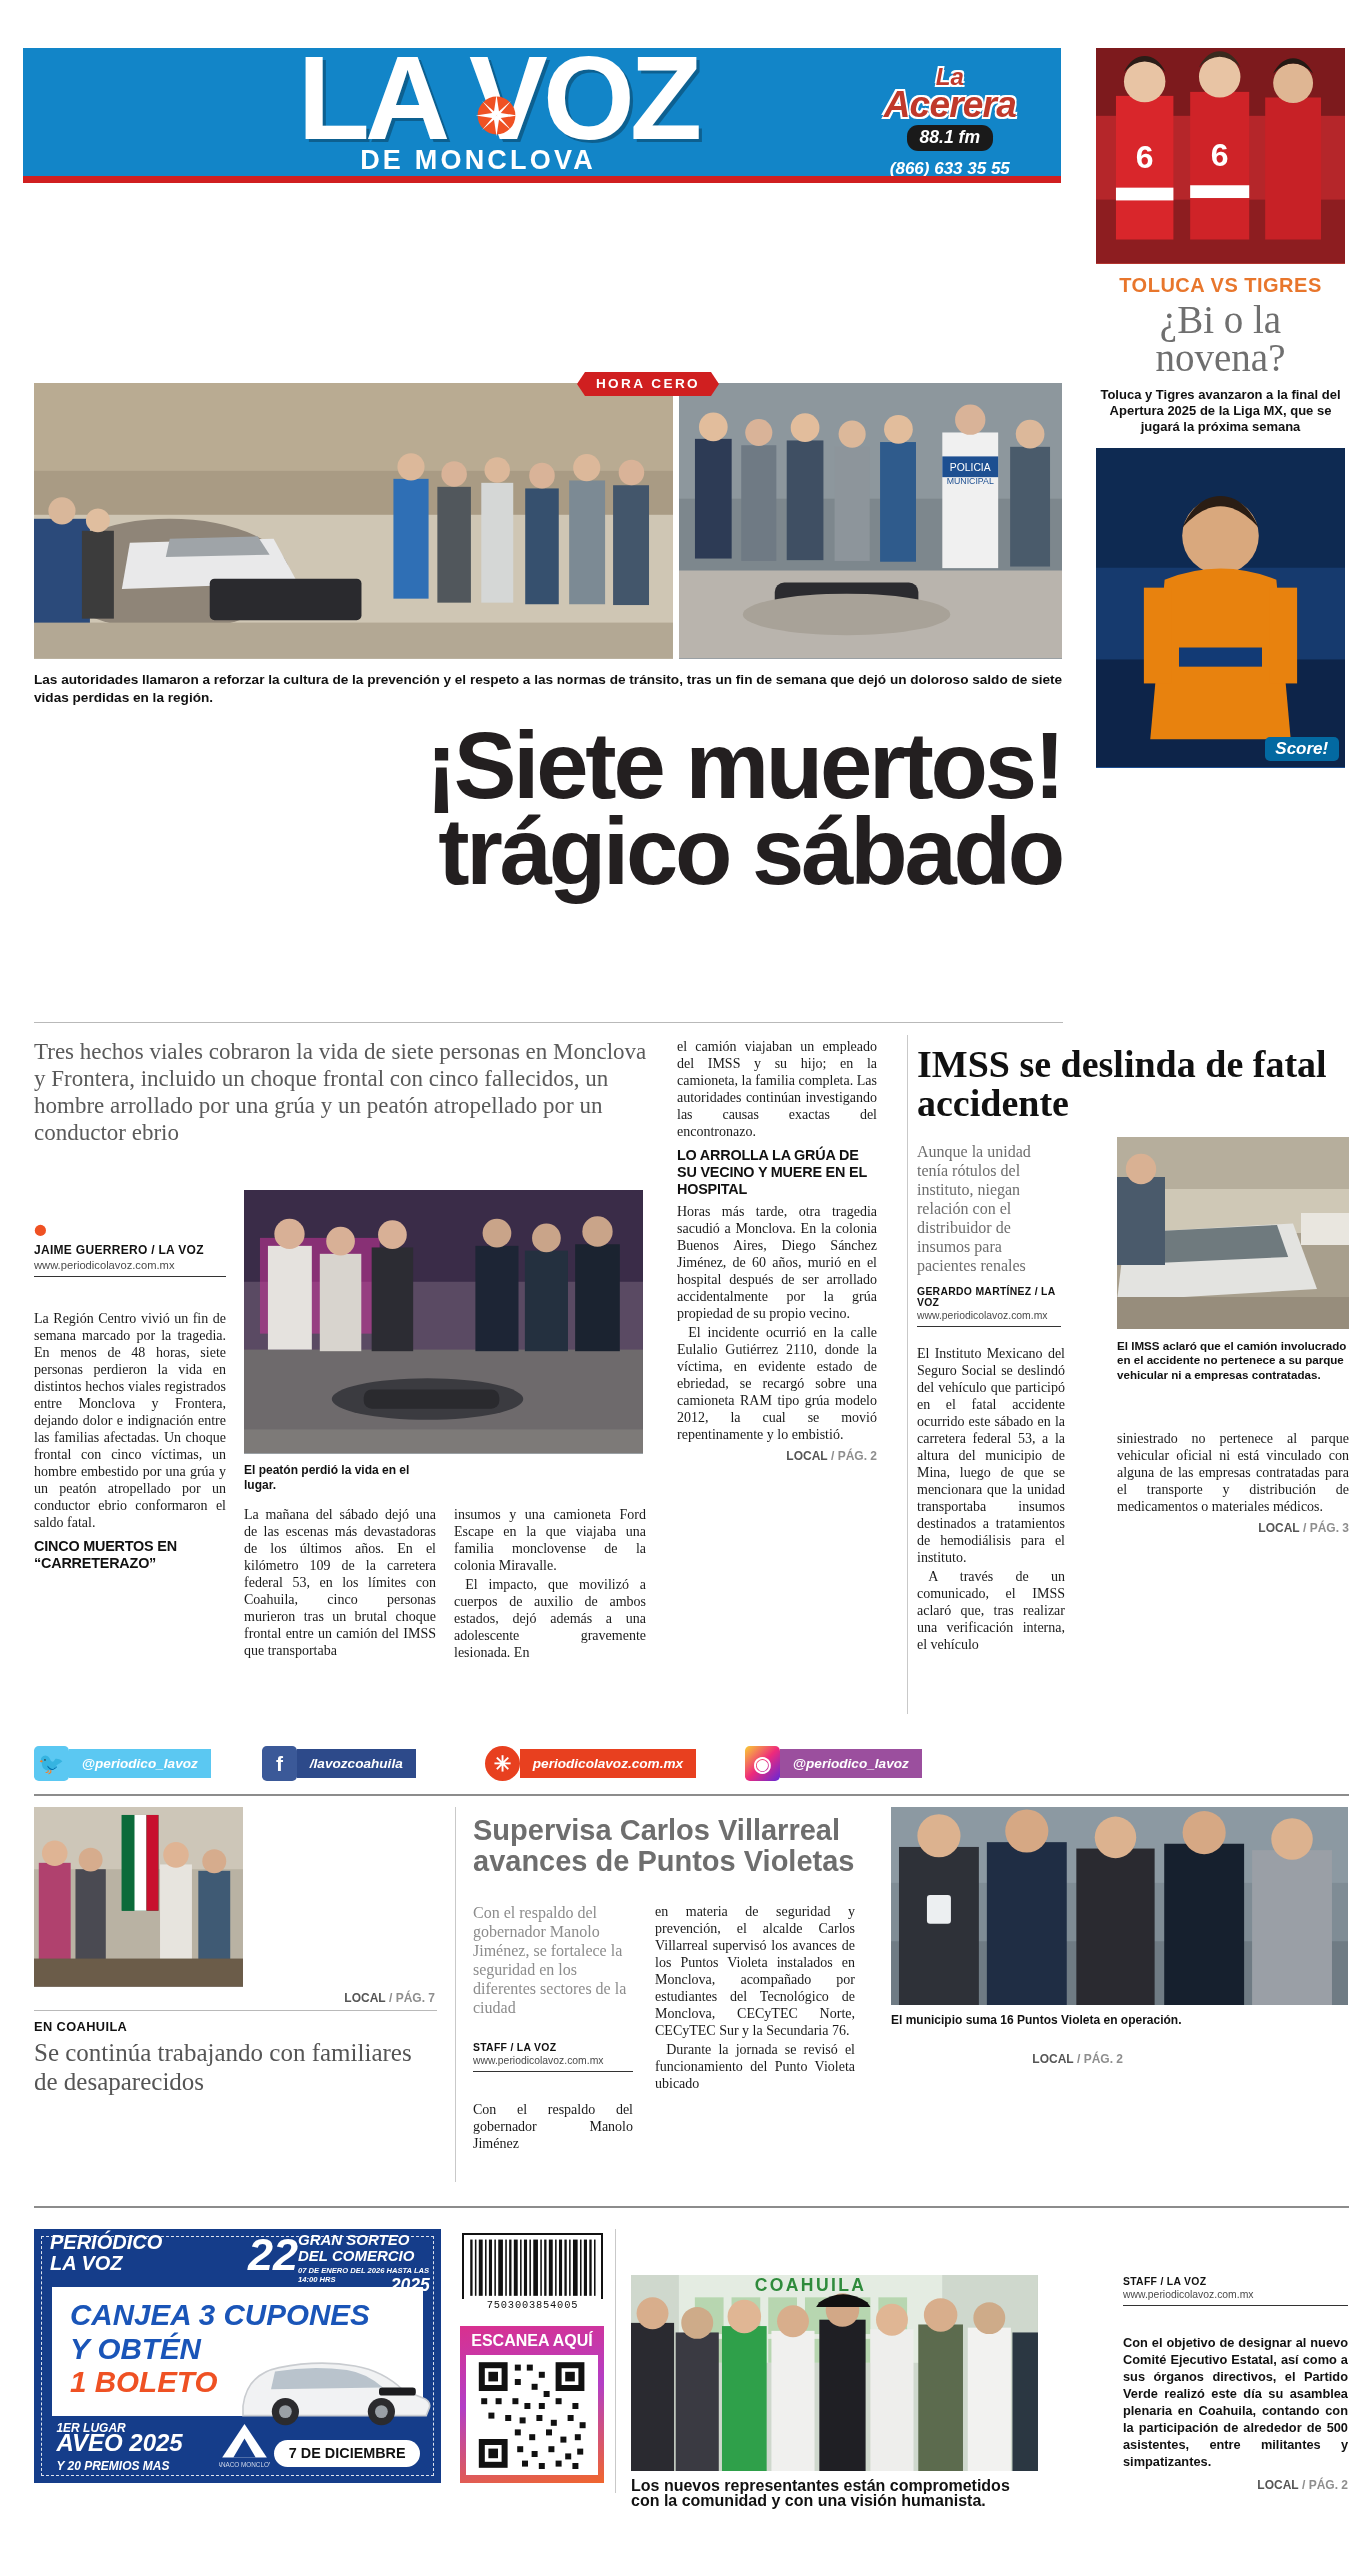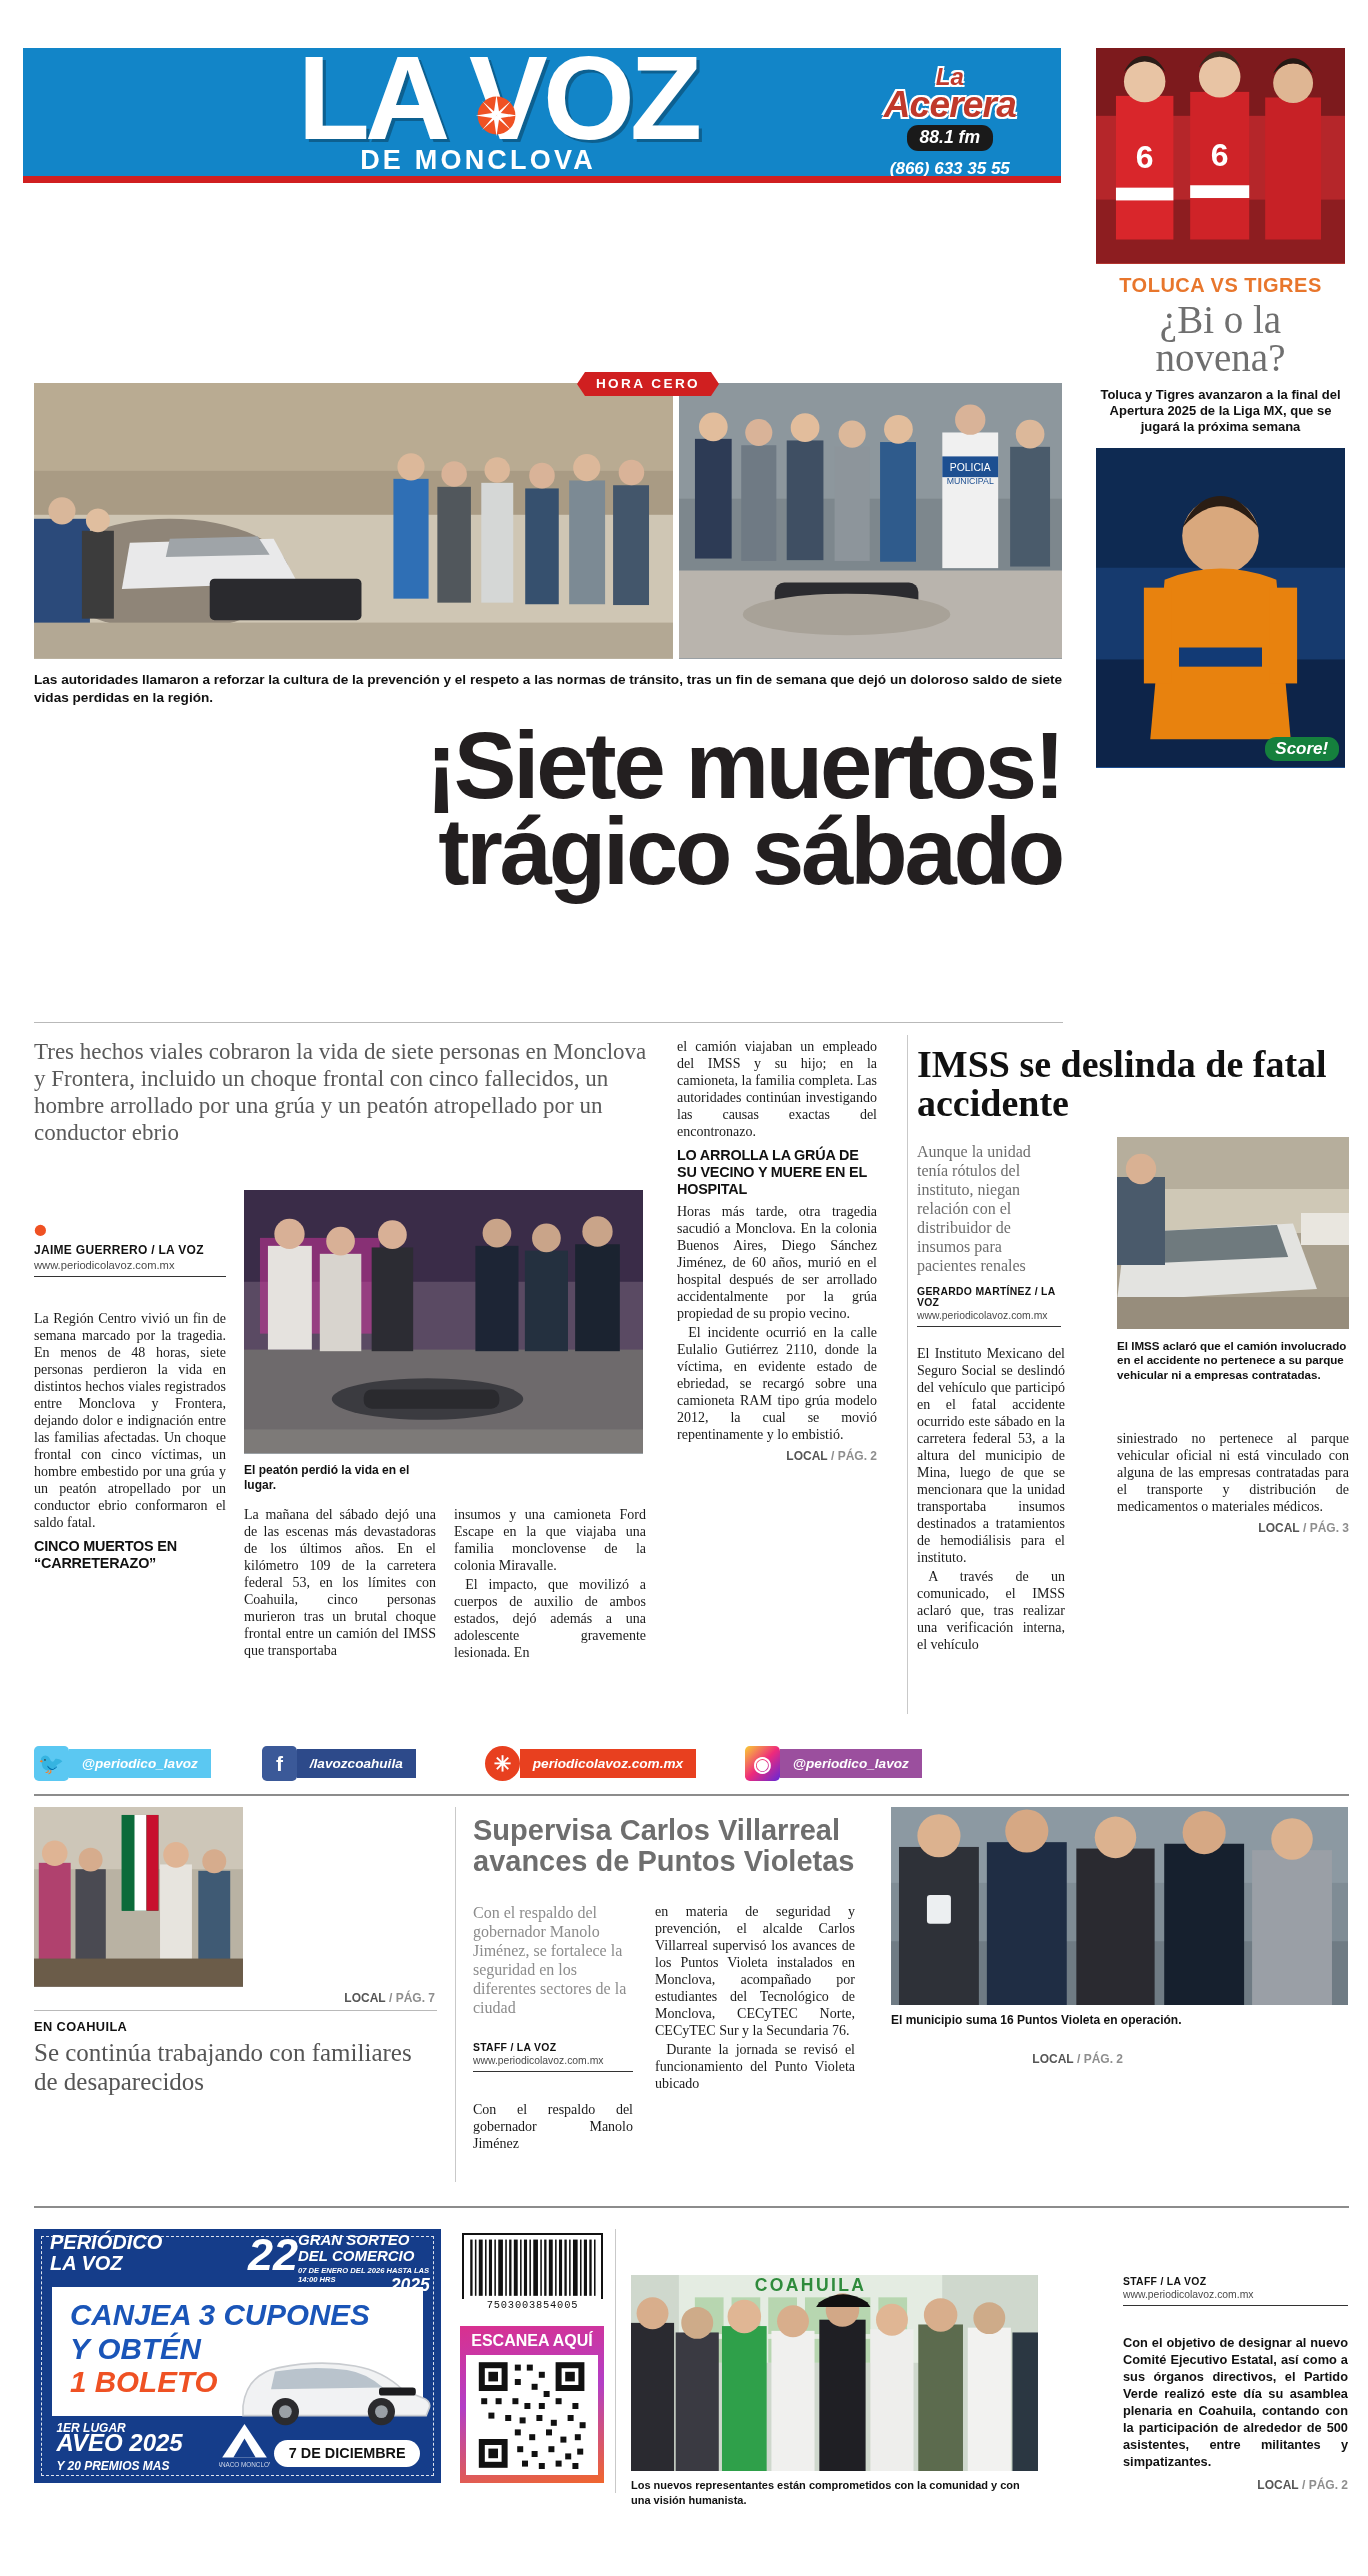--- a/index.html
+++ b/index.html
@@ -134,22 +134,22 @@
   .rail-head{
     font-family:"Liberation Serif", serif; color:#6f6f6f;
     font-size:39px; line-height:38px; text-align:center; margin-top:4.8px;
   }
   .rail-deck{
     font-size:13px; line-height:16px; text-align:center; margin-top:9.6px; color:#111;
     font-weight:600;
   }
   .rail-ph2{ width:249px; height:320px; margin-top:12.8px; position:relative; overflow:hidden; background:#1b4d8f; }
   .score{
-    position:absolute; right:6.4px; bottom:6.4px; background:#15803d; color:#fff;
-    font-weight:bold; font-size:17px; padding:2.4px 10.4px; border-radius:11px;
+    position:absolute; right:6.4px; bottom:6.4px; background:#0369a1; color:#fff;
+    font-weight:bold; font-size:17px; padding:2.4px 10.4px; border-radius:5px;
     font-style:italic;
   }
 
   
   .imss-head{
     position:absolute; left:917px; top:1045px; width:431px;
     font-family:"Liberation Serif", serif; font-weight:bold;
     font-size:38px; line-height:39px; color:#111;
   }
   .imss-deck{
@@ -228,21 +228,21 @@
   }
   .scan-lbl{ color:#fff; font-weight:bold; font-size:16px; text-align:center; }
   .qr{ width:100%; height:120px; background:#fff; margin-top:4.8px; position:relative; }
 
   .ev-head{
     position:absolute; left:631px; top:2232px; width:719px;
     font-family:"Liberation Serif", serif; font-weight:bold;
     font-size:31px; line-height:34px; color:#4a4a4a;
   }
   .ev-ph{ position:absolute; left:631px; top:2275px; width:407px; height:196px; overflow:hidden; background:#4c7a4a;}
-  .ev-cap{ position:absolute; left:631px; top:2478px; width:407px; font-size:11px; line-height:15px; font-weight:600;}
+  .ev-cap{ position:absolute; left:631px; top:2478px; width:407px; font-size:16px; line-height:15px; font-weight:600;}
   .ev-by{ position:absolute; left:1123px; top:2276px; width:225px; }
   .ev-body{
     position:absolute; left:1123px; top:2334px; width:225px;
     font-size:12.8px; line-height:17px; font-weight:600; text-align:justify;
   }
   .ev-ref{ position:absolute; left:1123px; top:2478px; width:225px; text-align:right;
       font-size:12px; font-weight:bold; color:#8e8e8e; }
 </style>
 </head>
 <body>

